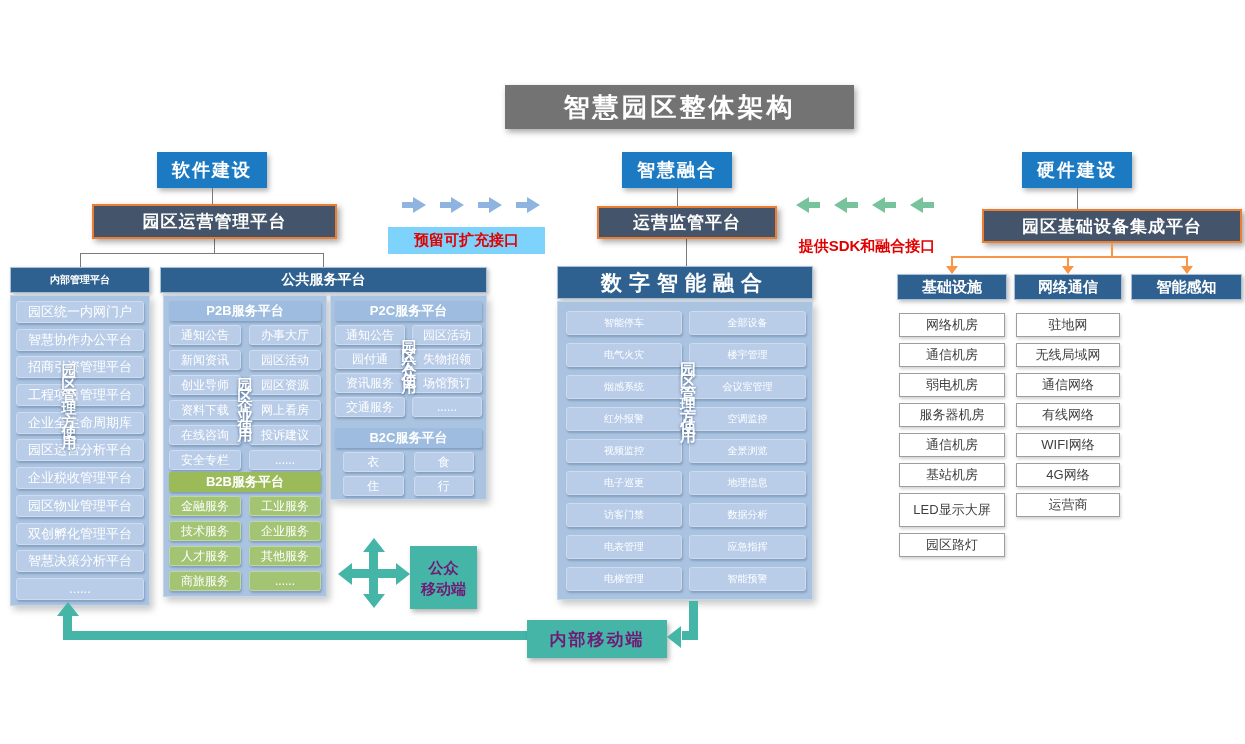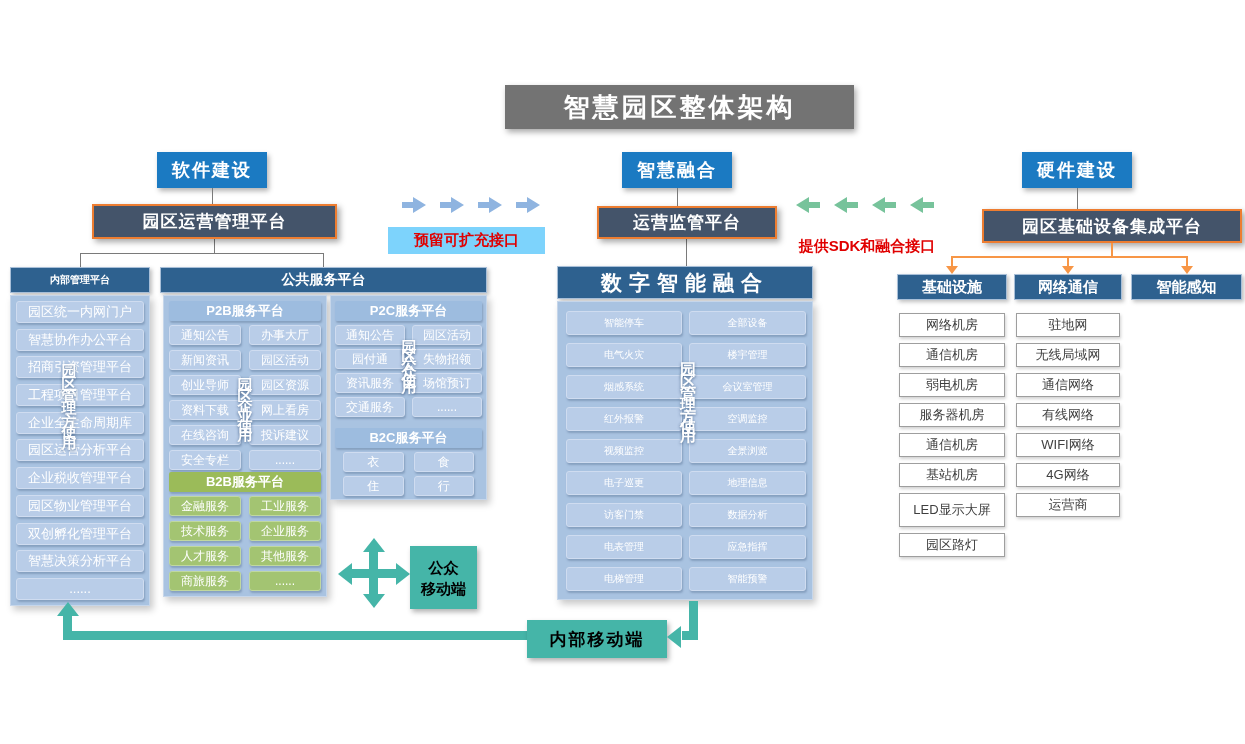--- a/index.html
+++ b/index.html
@@ -43,21 +43,21 @@
   .hw-col { display:flex; flex-direction:column; gap:6px; }
   .hw-col3 { gap:4px; }
   .hw-item { background:#fff; border:1px solid #9e9e9e; color:#3f3f3f; font-size:13px; height:24px;
              box-shadow:1px 2px 3px rgba(0,0,0,.18); white-space:nowrap;
              display:flex; align-items:center; justify-content:center; flex-shrink:0; }
   .hw-col3 .hw-item { height:22px; font-size:12px; }
   .hw-item.hl { background:#ffc000; color:#843c00; font-weight:bold; border-color:#d89c00; }
   .hw-item.tall { height:34px; white-space:normal; word-break:keep-all; line-height:16px; padding:0 22px; }
 
   .teal { background:#45b5a8; }
-  .teal-box { background:#45b5a8; color:#000000; font-weight:bold; box-shadow:2px 3px 5px rgba(0,0,0,.3); }
+  .teal-box { background:#45b5a8; color:#701a75; font-weight:bold; box-shadow:2px 3px 5px rgba(0,0,0,.3); }
   .note { color:#e00000; font-weight:bold; font-size:15px; }
 
   .tri { width:0; height:0; }
   .tri-down-o { border-left:6px solid transparent; border-right:6px solid transparent; border-top:8px solid #f79646; }
   .tri-up-t   { border-left:11px solid transparent; border-right:11px solid transparent; border-bottom:14px solid #45b5a8; }
   .tri-down-t { border-left:11px solid transparent; border-right:11px solid transparent; border-top:14px solid #45b5a8; }
   .tri-left-t { border-top:11px solid transparent; border-bottom:11px solid transparent; border-right:14px solid #45b5a8; }
   .tri-right-t{ border-top:11px solid transparent; border-bottom:11px solid transparent; border-left:14px solid #45b5a8; }
 
   .fat-arrow { position:relative; width:27px; height:16px; display:inline-block; }

